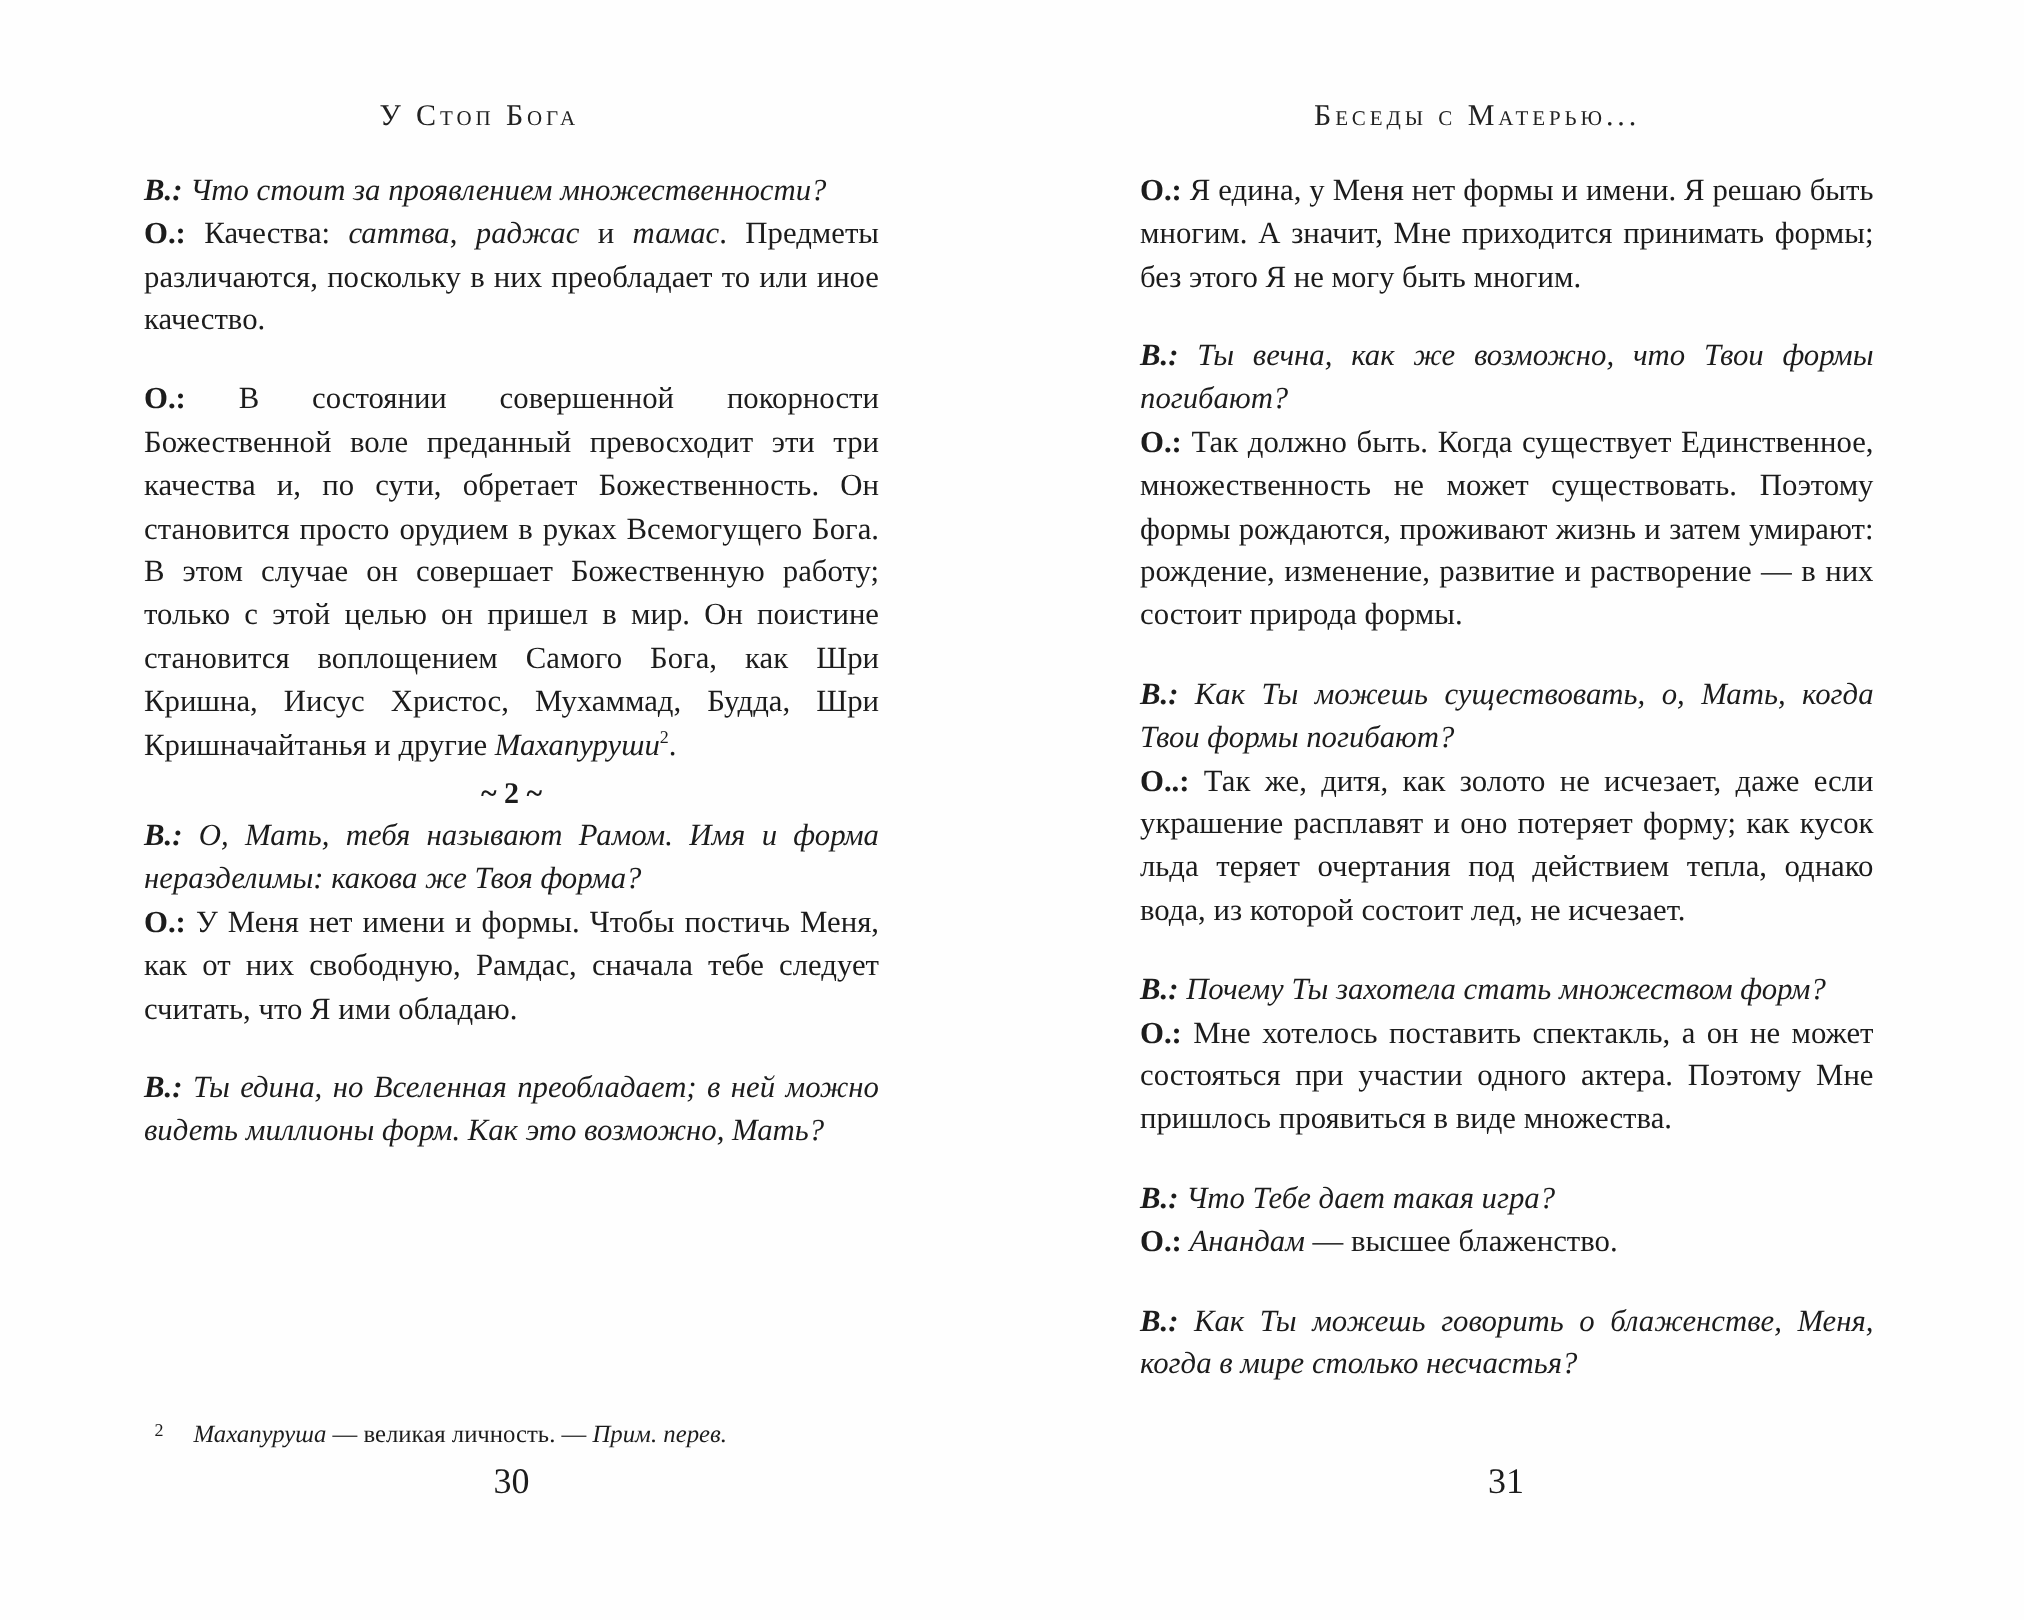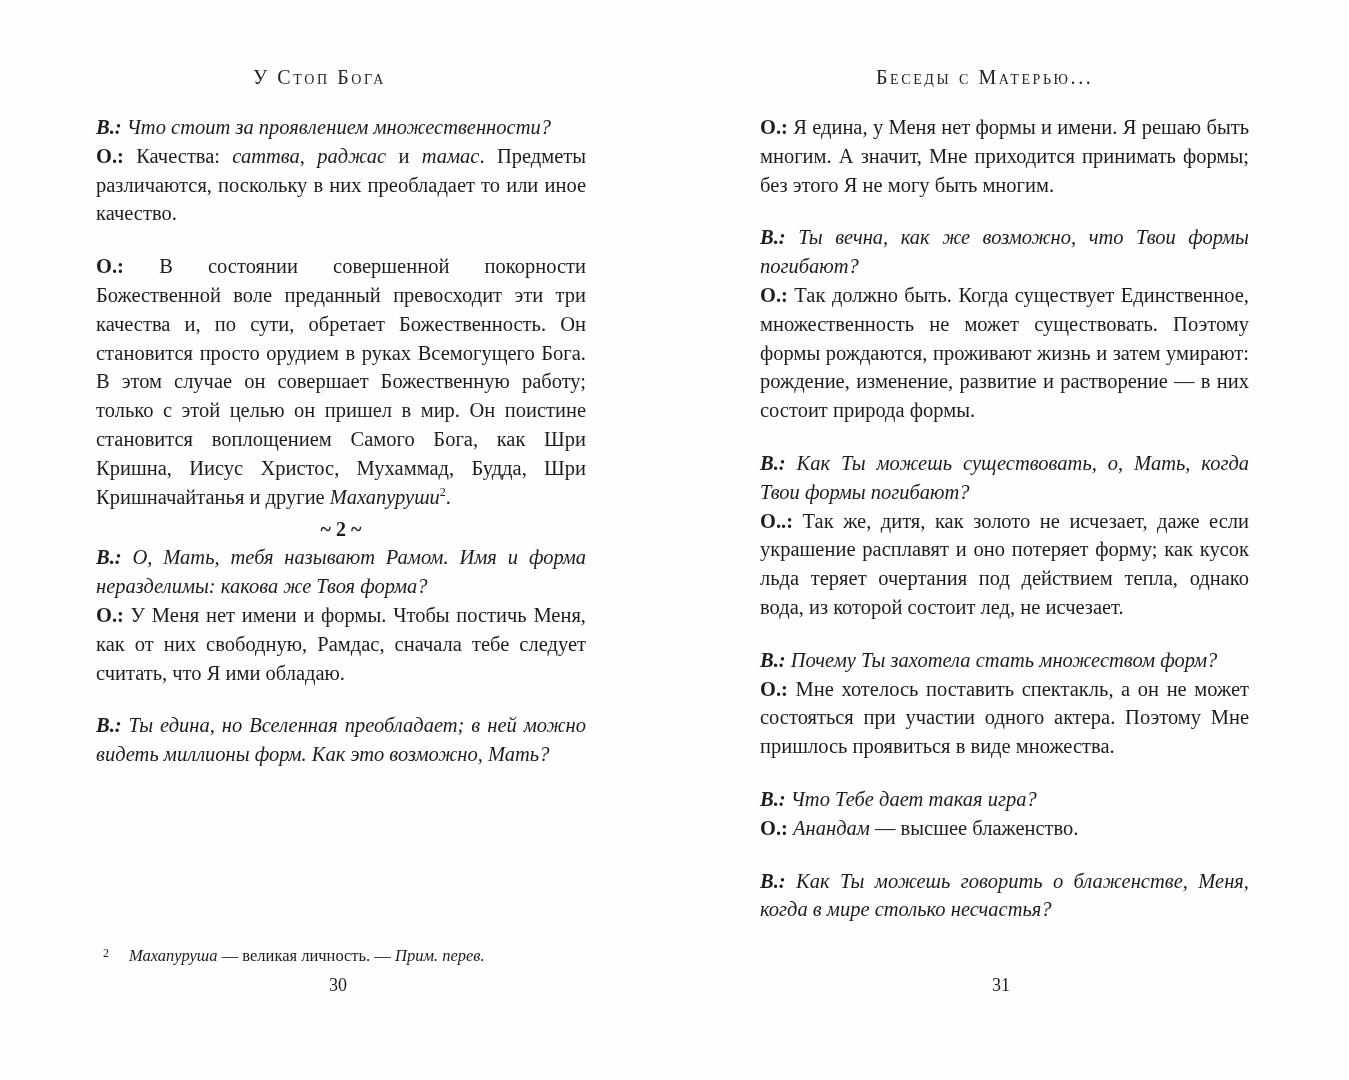--- a/index.html
+++ b/index.html
@@ -44,21 +44,21 @@
     text-align: center; font-weight: bold; font-size: 20px;
     margin: 6px 0 2px 0; line-height: 24px;
   }
   .footnote {
     position: absolute; left: 103px; top: 946px;
     font-size: 16.5px; white-space: nowrap;
   }
   .footnote .fn-num { font-size: 12px; display: inline-block; width: 26px; vertical-align: 4px; }
   .footnote i { font-style: italic; }
   .page-number {
-    position: absolute; top: 975px; font-size: 18px;
+    position: absolute; top: 975px; font-size: 24px;
   }
   .left .page-number { left: 329px; }
   .right .page-number { left: 317px; }
 </style>
 </head>
 <body>
 
 <div class="page left">
   <div class="running-head">У Стоп Бога</div>
 

